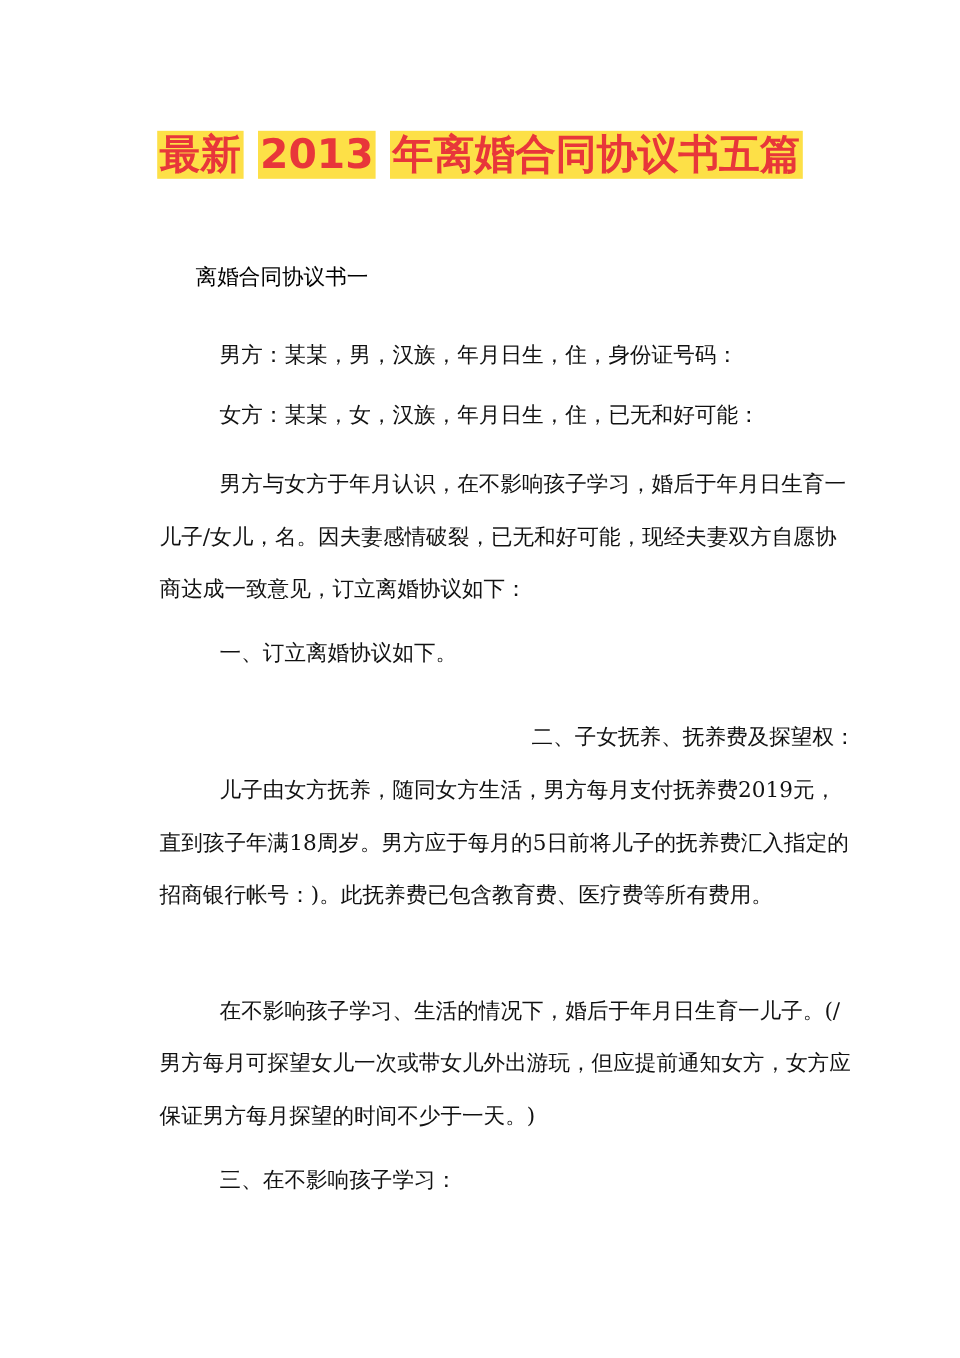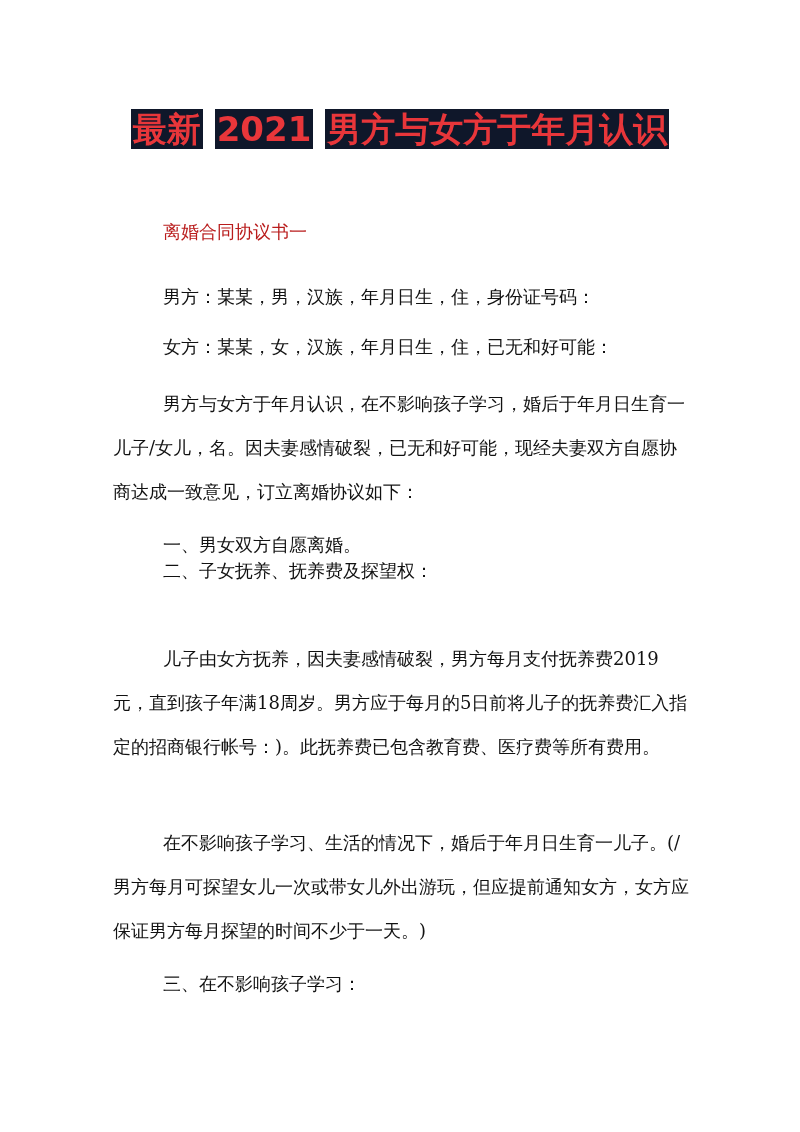--- a/index.html
+++ b/index.html
@@ -1,37 +1,37 @@
 <!DOCTYPE html>
 <html><head>
 <meta charset="utf-8">
 <style>
   html, body { margin:0; padding:0; background:#ffffff; }
   body { width:800px; height:1132px; position:relative; overflow:hidden;
          font-family: "DejaVu Serif", "Liberation Serif", serif; color:#111; }
   .title { position:absolute; top:106px; left:0; width:800px; text-align:center;
            font-family:"DejaVu Sans","Liberation Sans",sans-serif; font-weight:bold;
            font-size:34px; line-height:46px; color:#e8363a; }
-  .title span { background:#0f172a; padding:0 2px; }
+  .title span { background:#fde047; padding:0 2px; }
   .subhead { position:absolute; top:218px; left:163px; font-family:"DejaVu Sans","Liberation Sans",sans-serif;
-             font-size:18px; color:#b91c1c; line-height:28px; }
+             font-size:18px; color:#000000; line-height:28px; }
   .p { position:absolute; left:113px; width:580px; font-size:18px; line-height:44px; }
-  .indent { text-indent:50px; }
+  .indent { text-indent:50px;margin-left:20px; }
 </style>
 </head>
 <body>
 
 <div class="title">
   <span>最新</span>
-  <span>2021</span>
-  <span>男方与女方于年月认识</span>
+  <span>2013</span>
+  <span>年离婚合同协议书五篇</span>
 </div>
 
 <div class="subhead">离婚合同协议书一</div>
 
 <div class="p indent" style="top:275px;">男方：某某，男，汉族，年月日生，住，身份证号码：</div>
 <div class="p indent" style="top:325px;">女方：某某，女，汉族，年月日生，住，已无和好可能：</div>
 <div class="p indent" style="top:382px;">男方与女方于年月认识，在不影响孩子学习，婚后于年月日生育一儿子/女儿，名。因夫妻感情破裂，已无和好可能，现经夫妻双方自愿协商达成一致意见，订立离婚协议如下：</div>
-<div class="p indent" style="top:523px;">一、男女双方自愿离婚。</div>
-<div class="p indent" style="top:549px;">二、子女抚养、抚养费及探望权：</div>
-<div class="p indent" style="top:637px;">儿子由女方抚养，因夫妻感情破裂，男方每月支付抚养费2019元，直到孩子年满18周岁。男方应于每月的5日前将儿子的抚养费汇入指定的招商银行帐号：)。此抚养费已包含教育费、医疗费等所有费用。</div>
+<div class="p indent" style="top:523px;">一、订立离婚协议如下。</div>
+<div class="p indent" style="top:593px;text-align:right;">二、子女抚养、抚养费及探望权：</div>
+<div class="p indent" style="top:637px;">儿子由女方抚养，随同女方生活，男方每月支付抚养费2019元，直到孩子年满18周岁。男方应于每月的5日前将儿子的抚养费汇入指定的招商银行帐号：)。此抚养费已包含教育费、医疗费等所有费用。</div>
 <div class="p indent" style="top:821px;">在不影响孩子学习、生活的情况下，婚后于年月日生育一儿子。(/男方每月可探望女儿一次或带女儿外出游玩，但应提前通知女方，女方应保证男方每月探望的时间不少于一天。)</div>
 <div class="p indent" style="top:962px;">三、在不影响孩子学习：</div>
 
 </body></html>

